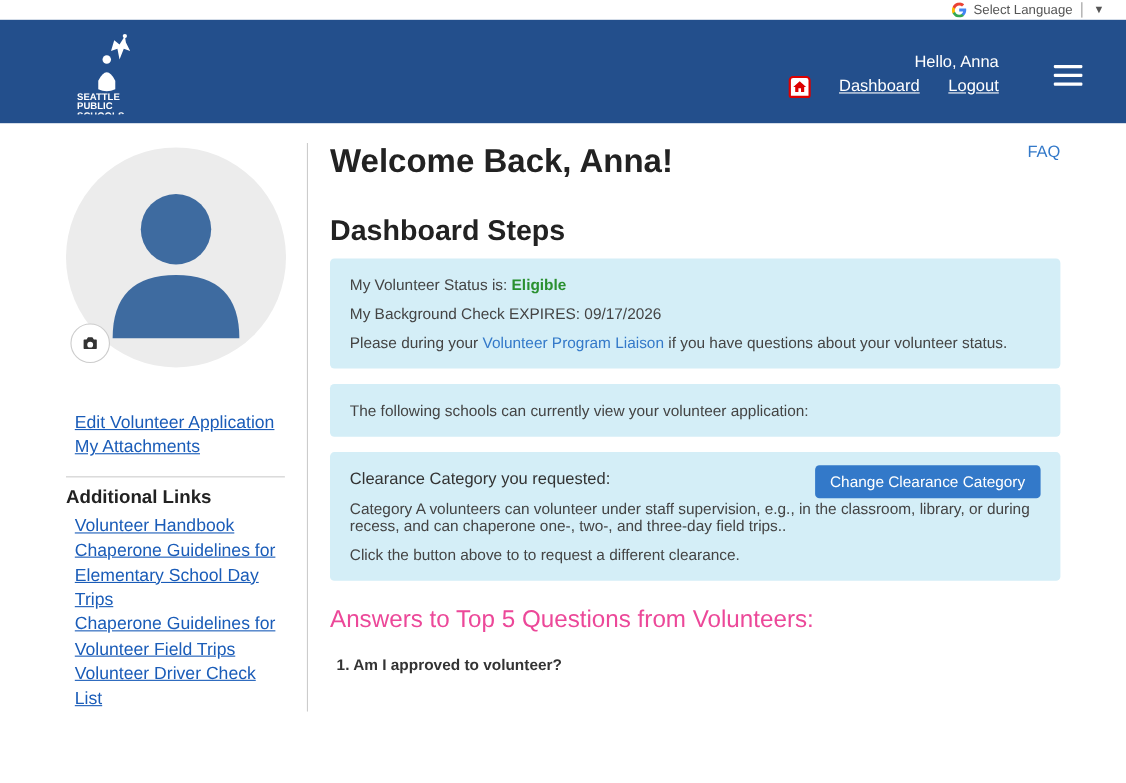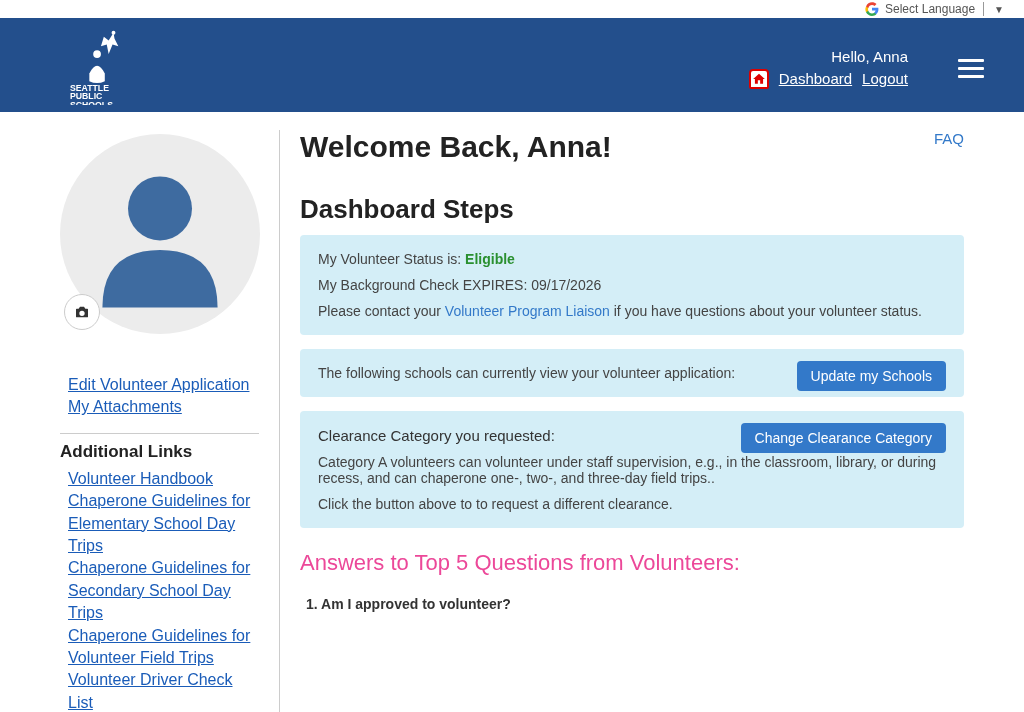--- a/index.html
+++ b/index.html
@@ -8,21 +8,21 @@
 .top-strip { height: 18px; display: flex; justify-content: flex-end; align-items: center; padding: 0 20px; font-size: 12px; gap: 6px; }
 .google-g { width: 14px; height: 14px; }
 .lang-text { color: #555; border-right: 1px solid #999; padding-right: 8px; }
 .lang-tri { color: #555; font-size: 10px; padding-left: 4px; }
 
 .header { background: #234f8c; color: #fff; display: flex; align-items: center; padding: 10px 40px 4px 70px; height: 94px; position: relative; }
 .logo { width: 58px; margin-right: auto; }
 .logo svg { width: 100%; }
 .head-right { display: flex; flex-direction: column; align-items: flex-end; gap: 4px; }
 .hello { font-size: 15px; color: #fff; }
-.head-links { display: flex; align-items: center; gap: 10px; font-size: 15px; }
+.head-links { display: flex; align-items: center; gap: 26px; font-size: 15px; }
 .head-links a { color: #fff; text-decoration: underline; }
 .home-icon { width: 20px; height: 20px; background: #fff; border: 2px solid #d00; border-radius: 4px 4px 2px 2px; display: inline-flex; align-items: center; justify-content: center; }
 .home-icon svg { width: 14px; height: 14px; }
 .hamburger { margin-left: 50px; cursor: pointer; }
 .hamburger span { display: block; width: 26px; height: 3px; background: #fff; margin: 5px 0; border-radius: 1px; }
 
 .container { display: flex; max-width: 1024px; margin: 0 auto; padding: 18px 60px 0 60px; }
 .sidebar { width: 220px; flex-shrink: 0; padding-right: 20px; border-right: 1px solid #ccc; }
 .main { flex: 1; padding-left: 20px; }
 
@@ -120,46 +120,44 @@
     </div>
     <div class="side-links">
       <a href="#">Edit Volunteer Application</a>
       <a href="#">My Attachments</a>
     </div>
     <hr class="side-divider">
     <div class="additional-title">Additional Links</div>
     <div class="additional-list">
       <a href="#">Volunteer Handbook</a>
       <a href="#">Chaperone Guidelines for Elementary School Day Trips</a>
-      <a href="#">Chaperone Guidelines for Secondary School Day Trips</a>
       <a href="#">Chaperone Guidelines for Volunteer Field Trips</a>
       <a href="#">Volunteer Driver Check List</a>
 
     </div>
   </div>
 
   <div class="main">
     <div class="main-top">
       <h1 class="welcome">Welcome Back, Anna!</h1>
       <span class="faq">FAQ</span>
     </div>
     <h2 class="steps-title">Dashboard Steps</h2>
 
     <div class="panel">
       <p>
         <span>My Volunteer Status is: </span><span class="status-eligible">Eligible</span>
       </p>
       <p>My Background Check EXPIRES: 09/17/2026</p>
       <p>
-        <span>Please contact your </span><a href="#" class="inline-link">Volunteer Program Liaison</a><span> if you have questions about your volunteer status.</span>
+        <span>Please during your </span><a href="#" class="inline-link">Volunteer Program Liaison</a><span> if you have questions about your volunteer status.</span>
       </p>
     </div>
 
     <div class="panel">
-      <button class="btn">Update my Schools</button>
       <p>The following schools can currently view your volunteer application:</p>
     </div>
 
     <div class="panel">
       <button class="btn">Change Clearance Category</button>
       <p class="clearance-title">Clearance Category you requested:</p>
       <p>Category A volunteers can volunteer under staff supervision, e.g., in the classroom, library, or during recess, and can chaperone one-, two-, and three-day field trips..</p>
       <p>Click the button above to to request a different clearance.</p>
     </div>
 

